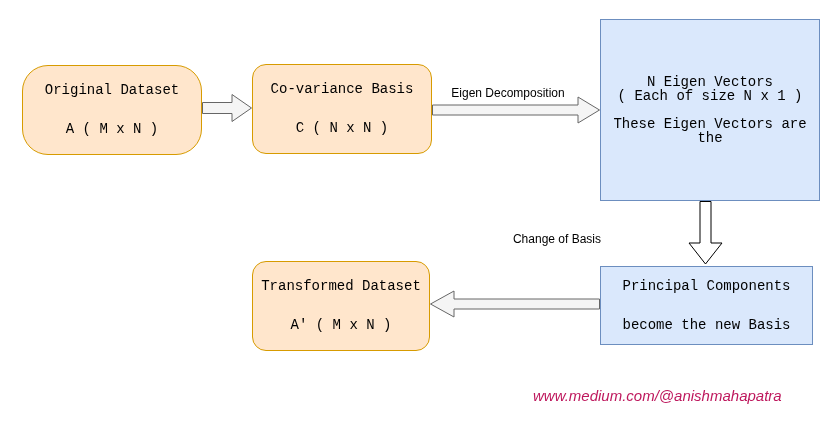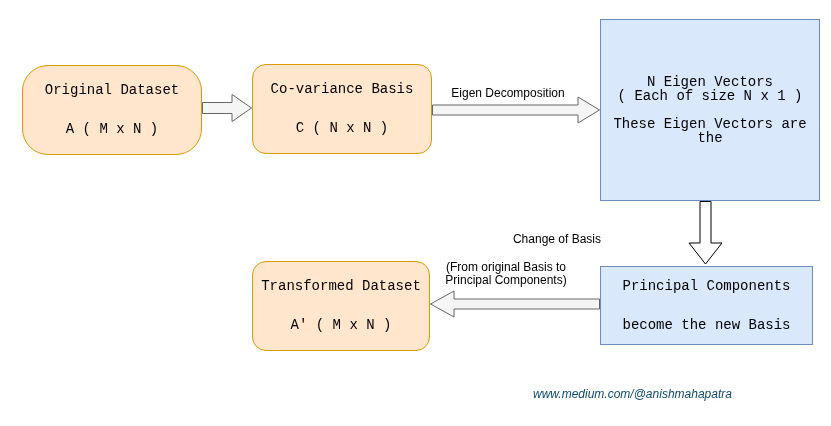--- a/index.html
+++ b/index.html
@@ -44,23 +44,23 @@
     position: absolute;
     font-size: 12px;
     line-height: 13px;
     text-align: center;
   }
   .arrow-svg { position: absolute; display: block; }
   .arrow-gray polygon { fill: #F5F5F5; stroke: #666666; stroke-width: 1; }
   .arrow-white polygon { fill: #FFFFFF; stroke: #000000; stroke-width: 1; }
   .watermark {
     position: absolute;
-    font-size: 12px;
+    font-size: 15px;
     font-style: italic;
-    color: #0c4a6e;
+    color: #be185d;
     white-space: nowrap;
   }
   .bold { font-weight: bold; }
 </style>
 </head>
 <body>
 
 <div id="canvas">
 
   <div class="node node-orange" style="left:22px; top:65px; width:180px; height:90px;border-radius:26px;">
@@ -92,24 +92,20 @@
   <svg class="arrow-svg arrow-white" style="left:688px; top:201px;" width="35" height="64" viewBox="0 0 35 64">
     <polygon points="12,0.5 23,0.5 23,42 34,42 17.5,63 1,42 12,42"></polygon>
   </svg>
 
   <div class="node node-blue" style="left:600px; top:266px; width:213px; height:79px;">
     <div>Principal Components</div>
     <div class="gap-line">become the new Basis</div>
   </div>
 
   <div class="diagram-label" style="left:411px; top:233px; width:190px;text-align:right;">Change of Basis</div>
-  <div class="diagram-label" style="left:411px; top:261px; width:190px;">
-    <div>(From original Basis to</div>
-    <div>Principal Components)</div>
-  </div>
 
   <svg class="arrow-svg arrow-gray" style="left:430px; top:290px;" width="170" height="28" viewBox="0 0 170 28">
     <polygon points="169.5,9 24,9 24,1 0.5,14 24,27 24,19 169.5,19"></polygon>
   </svg>
 
   <div class="node node-orange" style="left:252px; top:261px; width:178px; height:90px;text-align:center;">
     <div>Transformed Dataset</div>
     <div class="gap-line">A' ( M x N )</div>
   </div>
 

